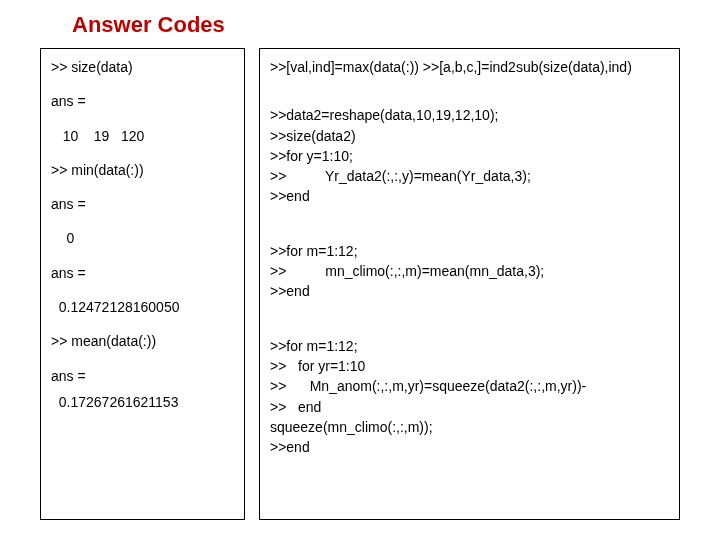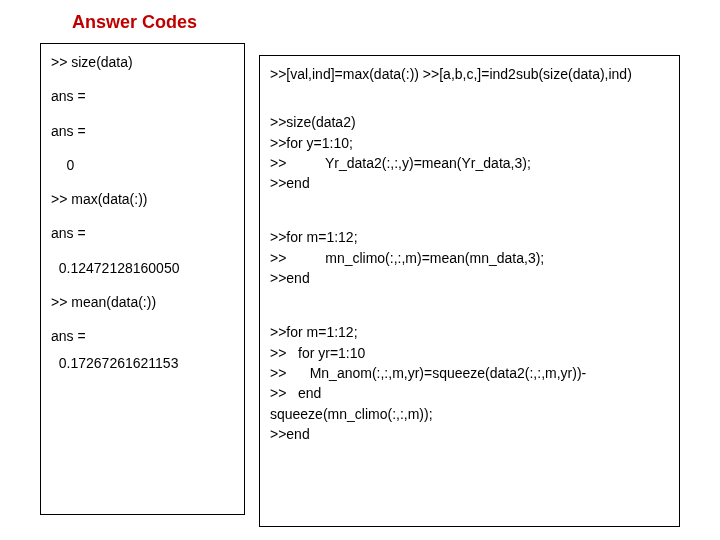--- a/index.html
+++ b/index.html
@@ -9,41 +9,40 @@
     height: 540px;
     background: #fff;
     font-family: Arial, Helvetica, sans-serif;
     font-size: 14px;
     color: #000;
     box-sizing: border-box;
   }
   .title {
     color: #c00000;
     font-weight: bold;
-    font-size: 18px;
+    font-size: 22px;
     padding: 12px 0 10px 72px;
   }
   .cols {
     display: flex;
     gap: 14px;
     padding: 0 40px;
   }
   .col {
     border: 1px solid #000;
     padding: 8px 10px;
     box-sizing: border-box;
   }
   .col-left {
     width: 210px;
     height: 472px;
   }
   .col-right {
     width: 432px;
     height: 472px;
-    margin-top: 12px;
   }
   .line {
     line-height: 1.45;
     white-space: pre;
   }
   .block {
     margin-bottom: 14px;
   }
   .block-sm {
     margin-bottom: 6px;
@@ -52,33 +51,35 @@
 </head>
 <body>
 
 <div class="title">Answer Codes</div>
 
 <div class="cols">
 
   <div class="col col-left">
     <div class="line block">&gt;&gt; size(data)</div>
     <div class="line block">ans =</div>
+    <div class="line block">   10    19   120</div>
+    <div class="line block">&gt;&gt; min(data(:))</div>
     <div class="line block">ans =</div>
     <div class="line block">    0</div>
-    <div class="line block">&gt;&gt; max(data(:))</div>
     <div class="line block">ans =</div>
     <div class="line block">  0.12472128160050</div>
     <div class="line block">&gt;&gt; mean(data(:))</div>
     <div class="line block-sm">ans =</div>
     <div class="line">  0.17267261621153</div>
   </div>
 
   <div class="col col-right">
     <div class="line">&gt;&gt;[val,ind]=max(data(:)) &gt;&gt;[a,b,c,]=ind2sub(size(data),ind)</div>
     <div style="height:28px"></div>
+    <div class="line">&gt;&gt;data2=reshape(data,10,19,12,10);</div>
     <div class="line">&gt;&gt;size(data2)</div>
     <div class="line">&gt;&gt;for y=1:10;</div>
     <div class="line">&gt;&gt;          Yr_data2(:,:,y)=mean(Yr_data,3);</div>
     <div class="line">&gt;&gt;end</div>
     <div style="height:34px"></div>
     <div class="line">&gt;&gt;for m=1:12;</div>
     <div class="line">&gt;&gt;          mn_climo(:,:,m)=mean(mn_data,3);</div>
     <div class="line">&gt;&gt;end</div>
     <div style="height:34px"></div>
     <div class="line">&gt;&gt;for m=1:12;</div>

